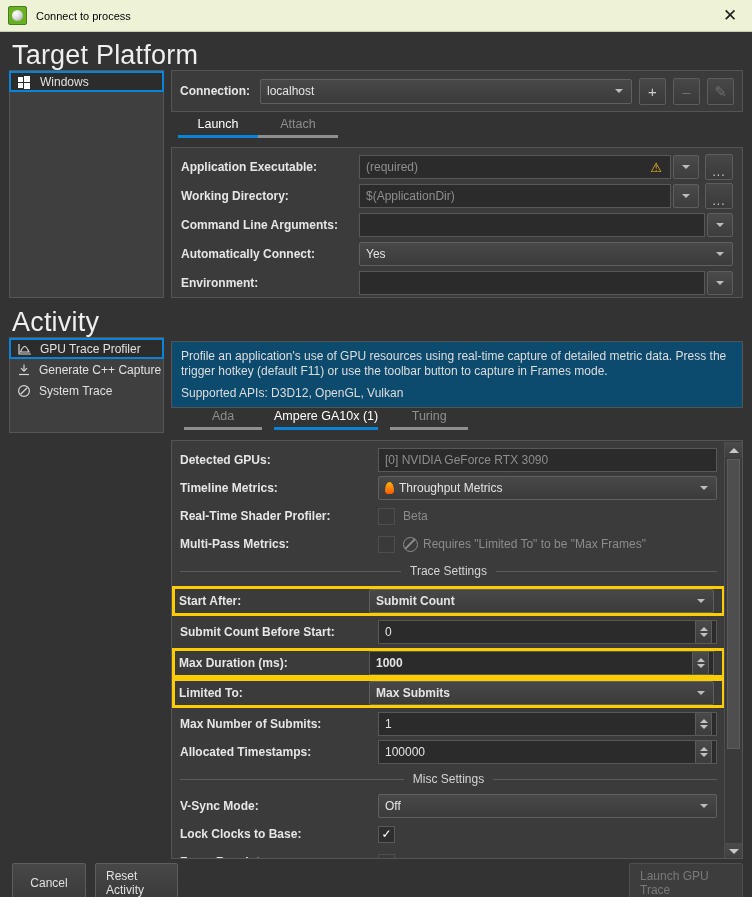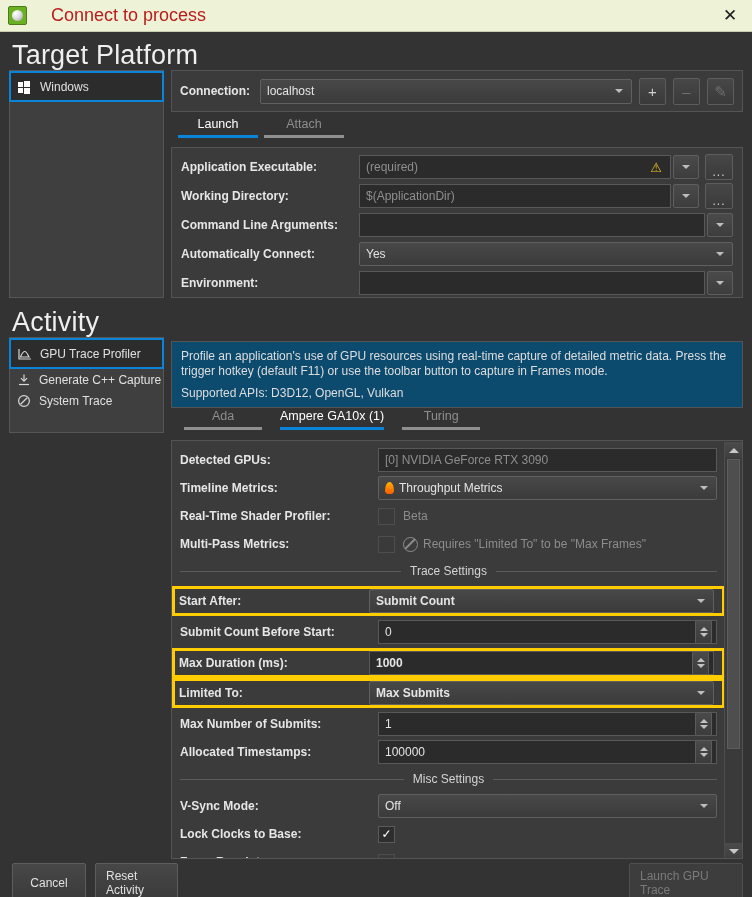--- a/index.html
+++ b/index.html
@@ -21,21 +21,21 @@
   }
   .tb-icon{
     width:17px;height:17px;margin-left:8px;border-radius:2px;
     background:#6ab023;border:1px solid #4a7c18;
     display:flex;align-items:center;justify-content:center;flex:none;
   }
   .tb-icon .ball{
     width:11px;height:11px;border-radius:50%;
     background:radial-gradient(circle at 32% 30%, #ffffff 0%, #e2e2e2 42%, #9a9a9a 100%);
   }
-  .tb-title{margin-left:24px;font-size:18px;color:#b91c1c;}
+  .tb-title{margin-left:9px;font-size:11px;color:#000000;}
   .tb-close{
     position:absolute;right:0;top:0;width:44px;height:31px;
     display:flex;align-items:center;justify-content:center;
     color:#202020;font-size:17px;line-height:1;cursor:default;
   }
 
   
   .section-h{
     position:absolute;left:12px;font-size:27px;color:#efefef;font-weight:400;
     letter-spacing:.2px;
@@ -48,21 +48,21 @@
     position:absolute;left:9px;background:#3f3f3f;border:1px solid #565656;
     box-sizing:border-box;
   }
   #panel-target{top:70px;width:155px;height:228px;}
   #panel-activity{top:337px;width:155px;height:96px;}
   .listitem{
     height:21px;display:flex;align-items:center;padding-left:6px;
     box-sizing:border-box;font-size:12px;color:#e0e0e0;
   }
   .listitem.sel{
-    background:#2c2c2c;border:2px solid #0a84d8;margin:0 -1px;height:31px;
+    background:#2c2c2c;border:2px solid #0a84d8;margin:0 -1px;height:21px;
   }
   .li-ico{width:16px;height:14px;margin-right:7px;flex:none;position:relative;}
 
   
   .ico-win i{position:absolute;background:#ffffff;}
   .ico-win i:nth-child(1){left:1px;top:2px;width:5px;height:5px;}
   .ico-win i:nth-child(2){left:7px;top:1px;width:6px;height:6px;}
   .ico-win i:nth-child(3){left:1px;top:8px;width:5px;height:5px;}
   .ico-win i:nth-child(4){left:7px;top:8px;width:6px;height:6px;}
 
@@ -102,21 +102,21 @@
   }
   .sq-btn.dis{color:#6e6e6e;}
   .dots-btn{
     width:26px;height:24px;margin-left:6px;flex:none;
     background:linear-gradient(#474747,#3a3a3a);border:1px solid #5d5d5d;border-radius:2px;
     display:flex;align-items:flex-end;justify-content:center;
     color:#cfcfcf;font-size:12px;line-height:14px;letter-spacing:1px;
   }
 
   
-  .tabs{position:absolute;left:171px;display:flex;gap:6px;}
+  .tabs{position:absolute;left:171px;display:flex;}
   #tabs-launch{top:117px;left:178px;}
   .tab{display:flex;flex-direction:column;align-items:center;width:80px;}
   .tab .t-txt{font-size:12.5px;color:#8e8e8e;padding-bottom:4px;}
   .tab.act .t-txt{color:#ffffff;}
   .tab .t-bar{width:100%;height:3px;background:#8f8f8f;}
   .tab.act .t-bar{background:#0a84d8;}
 
   
   .lbox{
     position:absolute;left:171px;top:147px;width:572px;height:151px;

